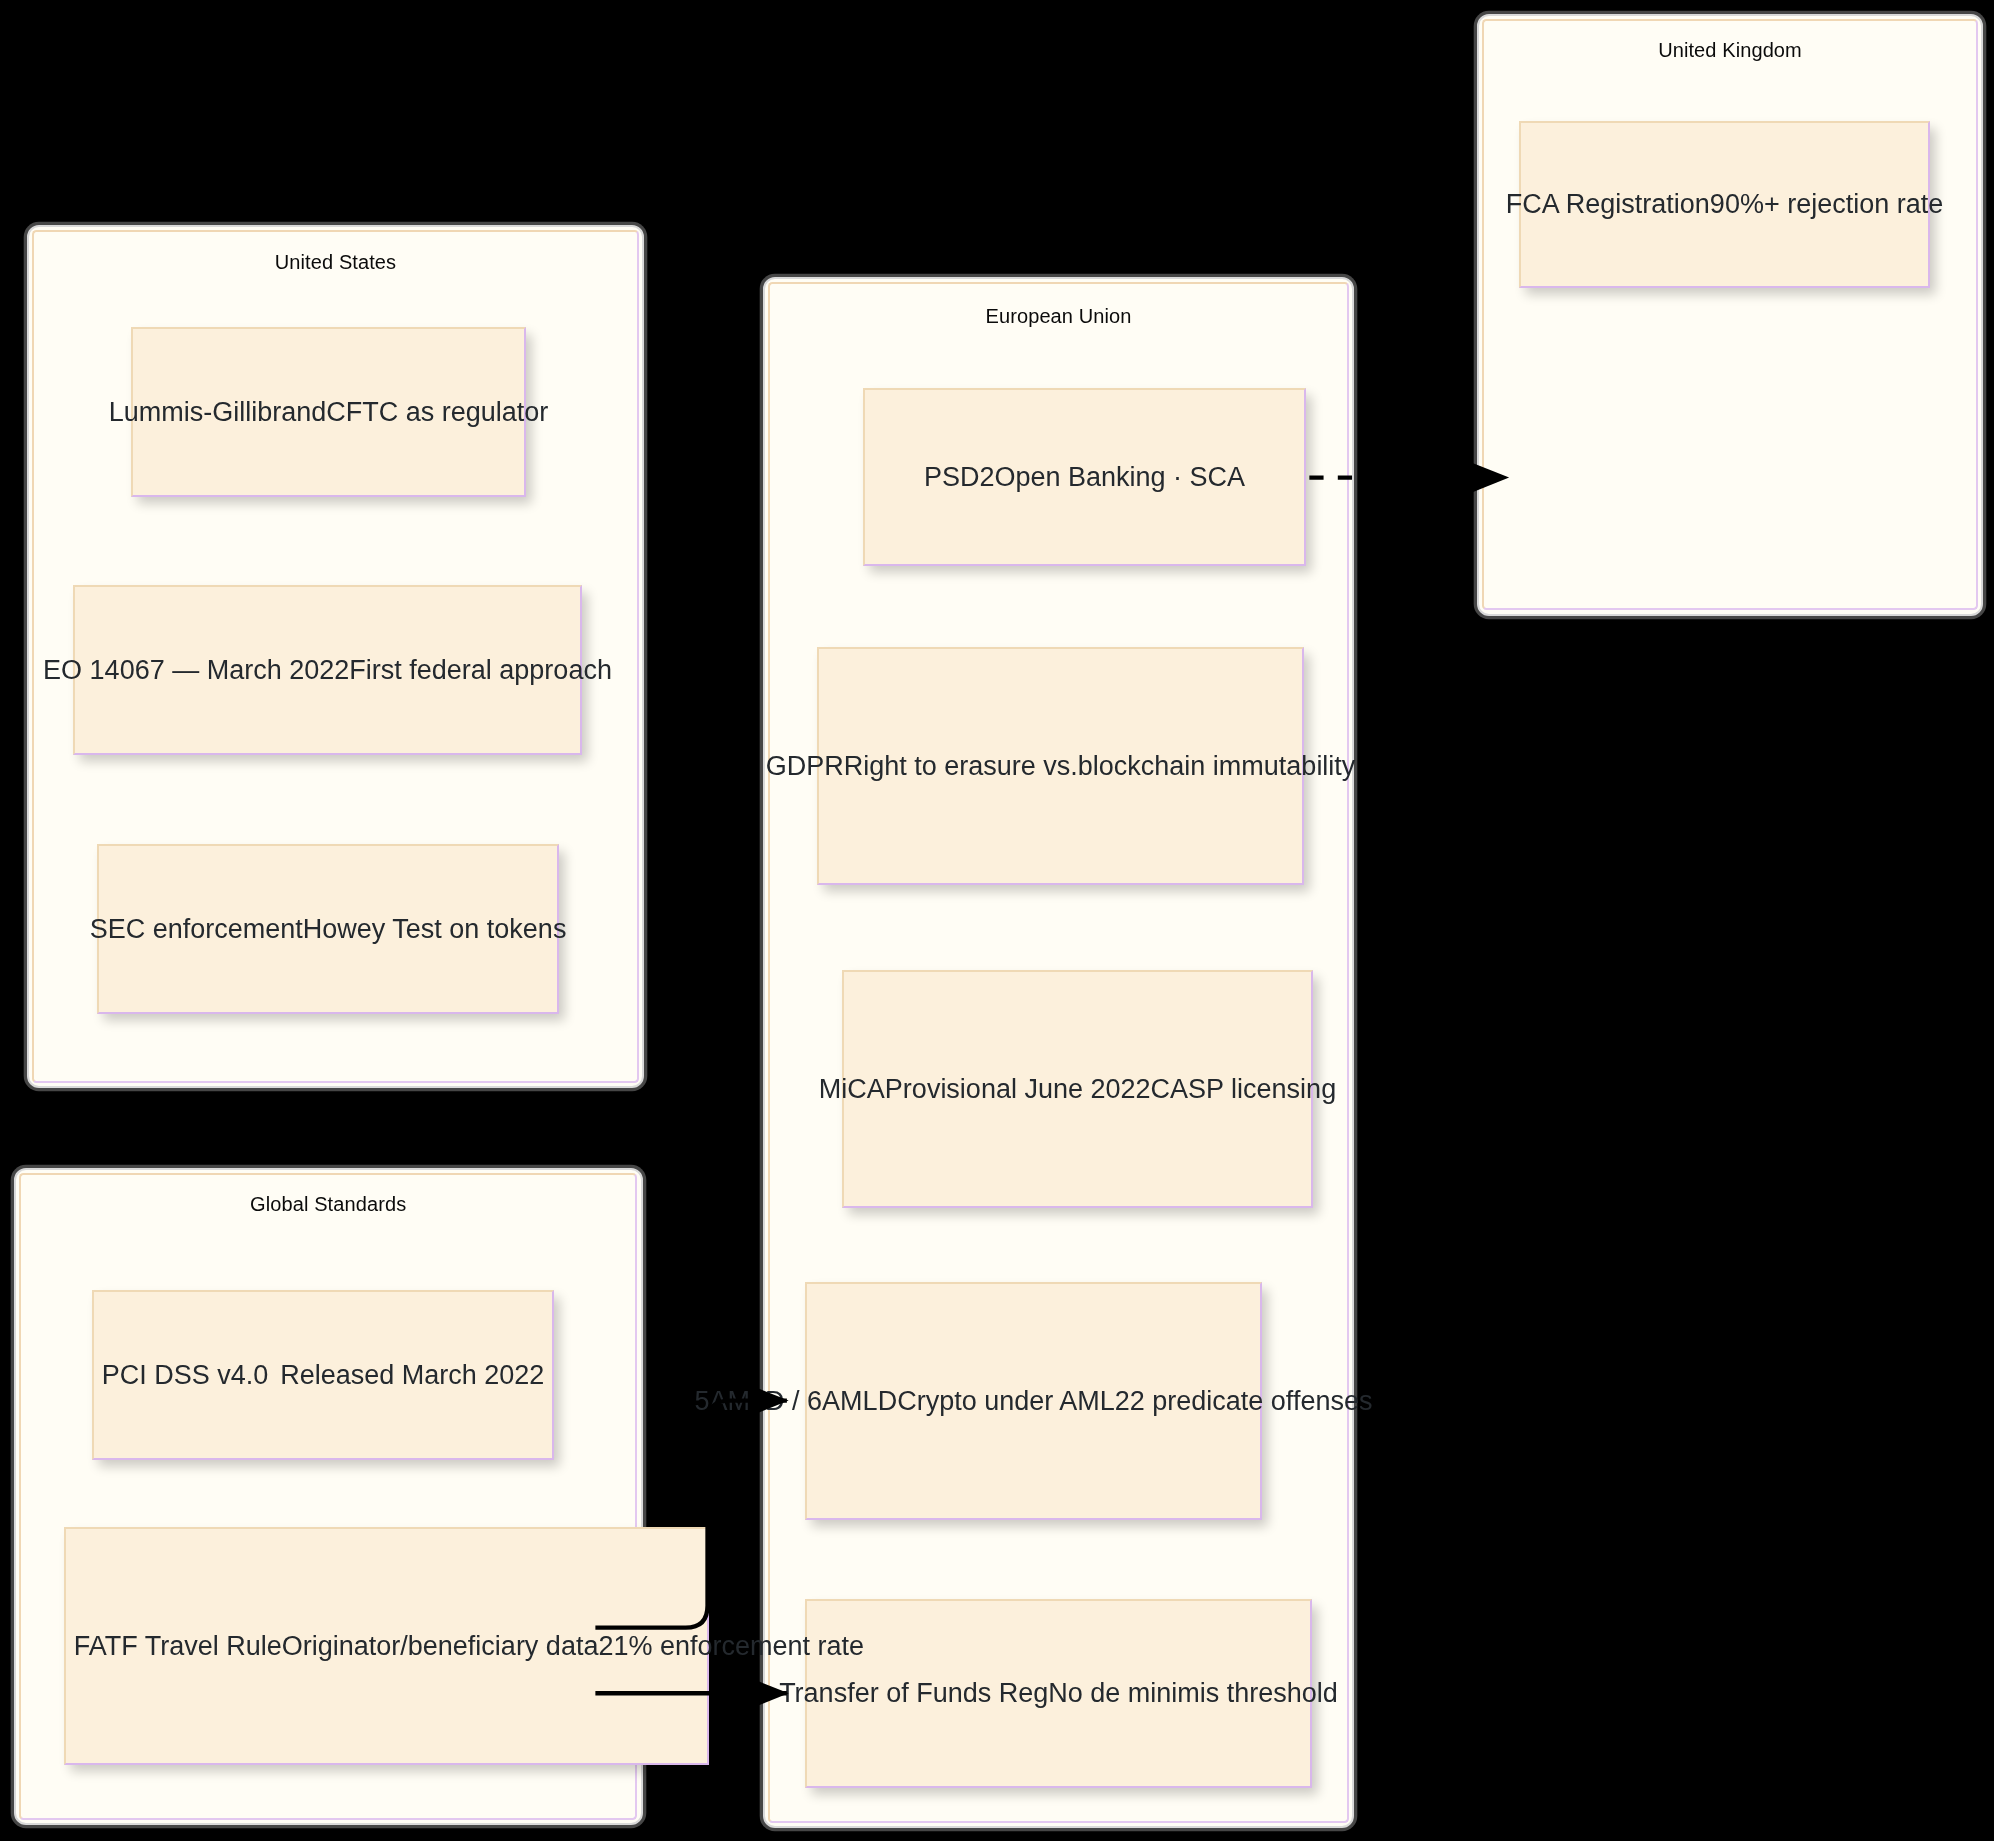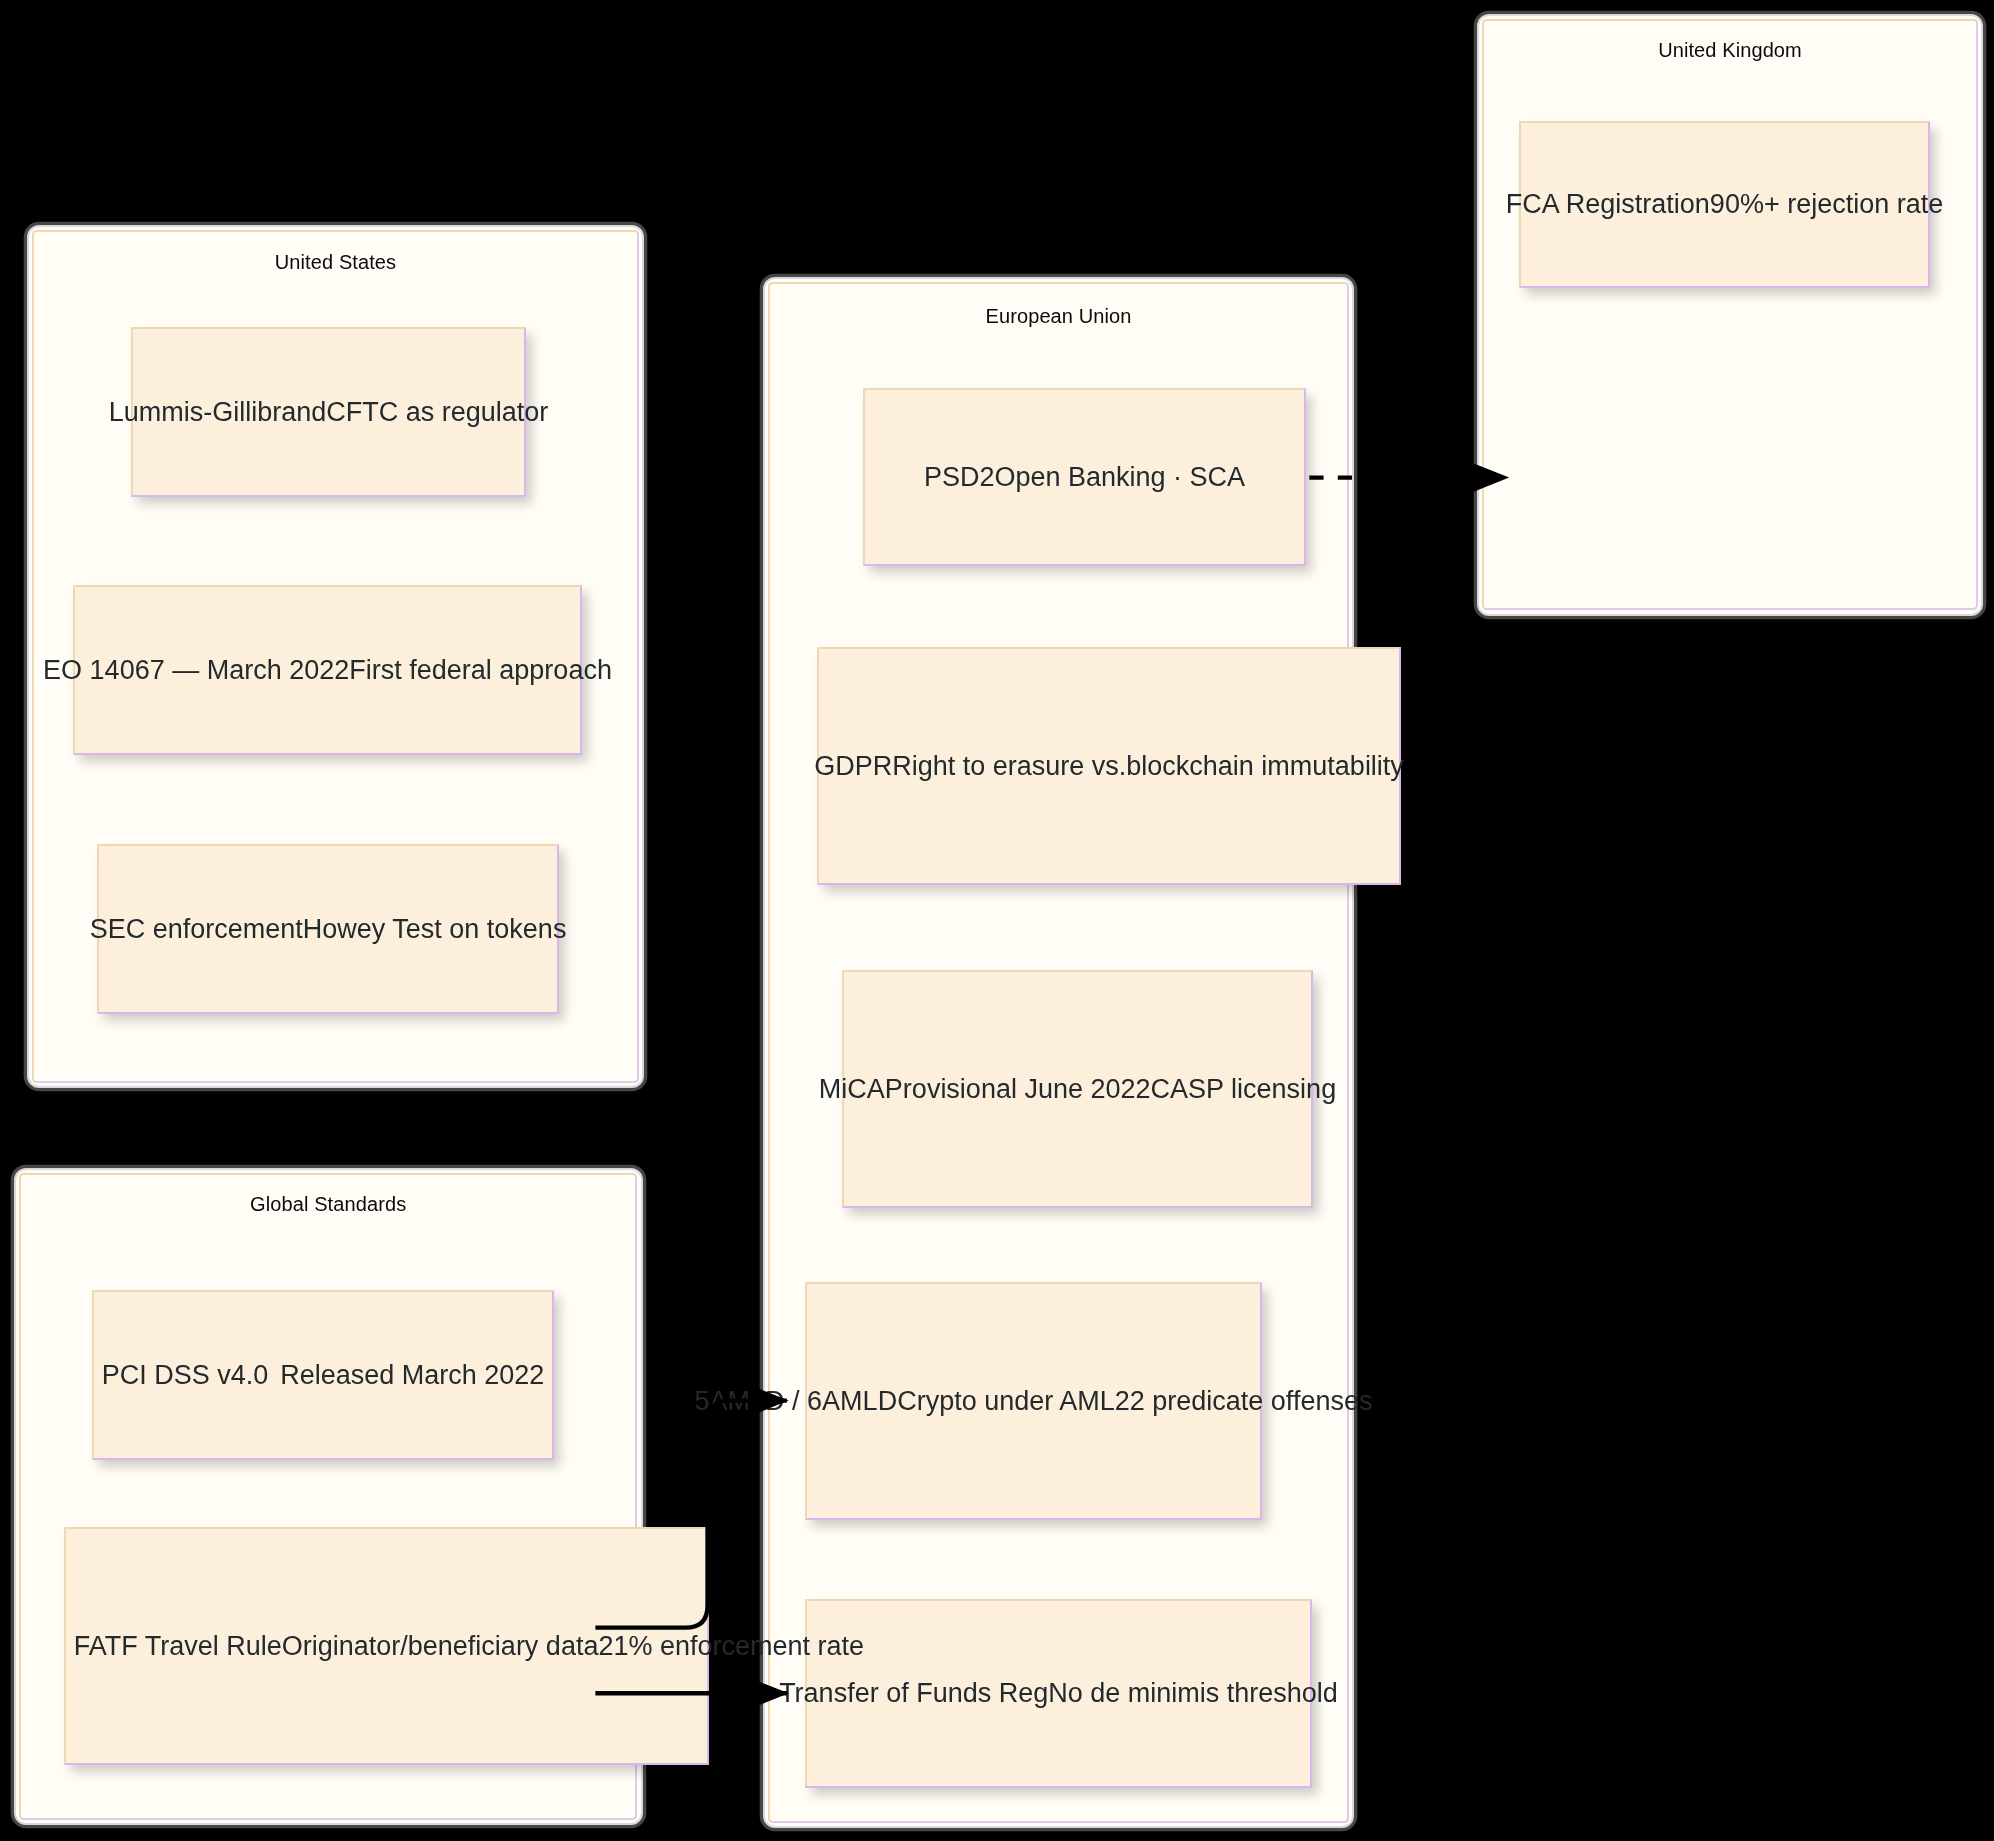--- a/index.html
+++ b/index.html
@@ -128,21 +128,21 @@
   <div class="cluster" style="left:763px; top:277px; width:591px; height:1551px;">
     <div class="cluster-inner"></div>
     <div class="cluster-title" style="top:26px;">European Union</div>
   </div>
 
   <div class="node" style="left:863px; top:388px; width:443px; height:178px;">
     <span class="line">PSD2</span>
     <span class="line">Open Banking · SCA</span>
   </div>
 
-  <div class="node" style="left:817px; top:647px; width:584px; height:238px;">
+  <div class="node" style="left:817px; top:647px; width:487px; height:238px;">
     <span class="line">GDPR</span>
     <span class="line">Right to erasure vs.</span>
     <span class="line">blockchain immutability</span>
   </div>
 
   <div class="node" style="left:826px; top:970px; width:471px; height:238px;margin-left:16px;">
     <span class="line">MiCA</span>
     <span class="line">Provisional June 2022</span>
     <span class="line">CASP licensing</span>
   </div>

